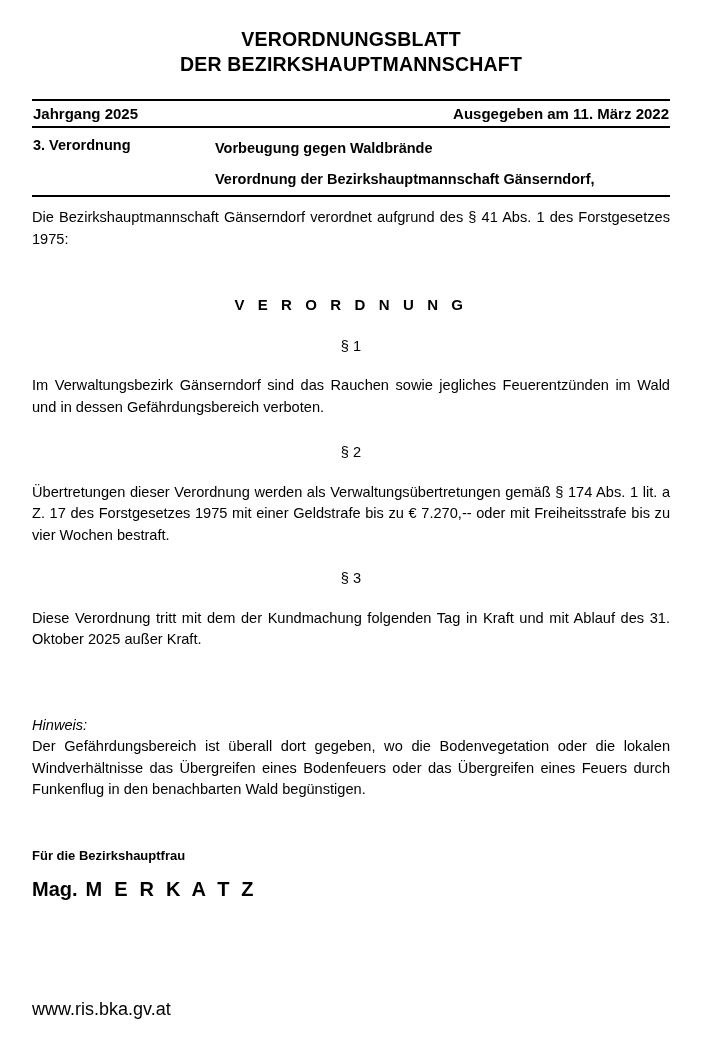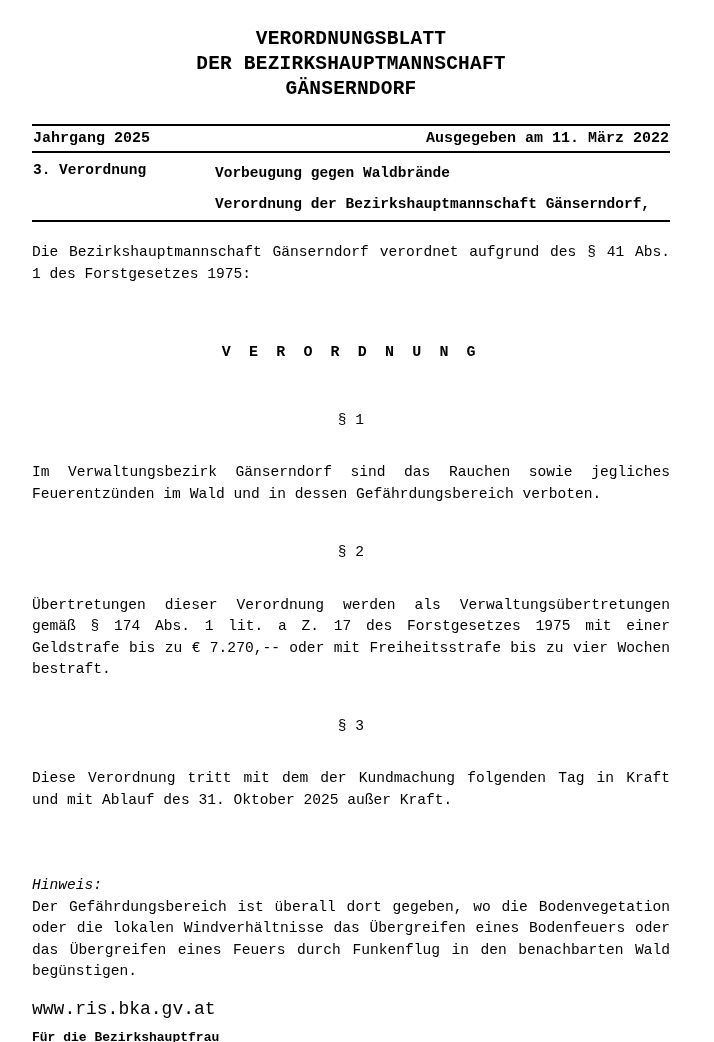--- a/index.html
+++ b/index.html
@@ -17,21 +17,20 @@
     -webkit-font-smoothing: antialiased;
   }
 
   .page {
     position: absolute;
     left: 0; top: 0;
     width: 702px;
     height: 1042px;
     box-sizing: border-box;
     padding: 0 32px;
-    font-family: Liberation Mono, monospace;
   }
 
   
   .masthead {
     padding-top: 27px;
     text-align: center;
     font-weight: bold;
     font-size: 19.5px;
     line-height: 25px;
     letter-spacing: 0.2px;
@@ -83,35 +82,35 @@
     box-sizing: border-box;
   }
   .title-subject {
     flex: 1 1 auto;
     line-height: 31px;
   }
   .title-subject .subj-line { display: block; }
 
   
   .body {
-    padding-top: 20px;
+    padding-top: 10px;
   }
   p.para {
     margin: 0;
     font-size: 14.6px;
     line-height: 21.5px;
     text-align: justify;
     text-justify: inter-word;
   }
 
   .heading-center {
     text-align: center;
     font-size: 14.6px;
     line-height: 21.5px;
-    margin: 13px;
+    margin: 0;
   }
   .heading-verordnung {
     font-weight: bold;
     letter-spacing: 4.6px;
     font-size: 15px;
   }
   .heading-par {
     font-weight: normal;
   }
   .sp-18 { height: 18px; }
@@ -158,21 +157,20 @@
   }
 </style>
 </head>
 <body>
 
 <div class="page">
 
   <div class="masthead">
     <span class="mh-line">VERORDNUNGSBLATT</span>
     <span class="mh-line">DER BEZIRKSHAUPTMANNSCHAFT</span>
-    <span class="mh-line">GÄNSERNDORF</span>
   </div>
 
   <hr class="rule rule-top">
 
   <div class="issue-bar">
     <span>Jahrgang 2025</span>
     <span>Ausgegeben am 11. März 2022</span>
   </div>
 
   <hr class="rule rule-mid">

